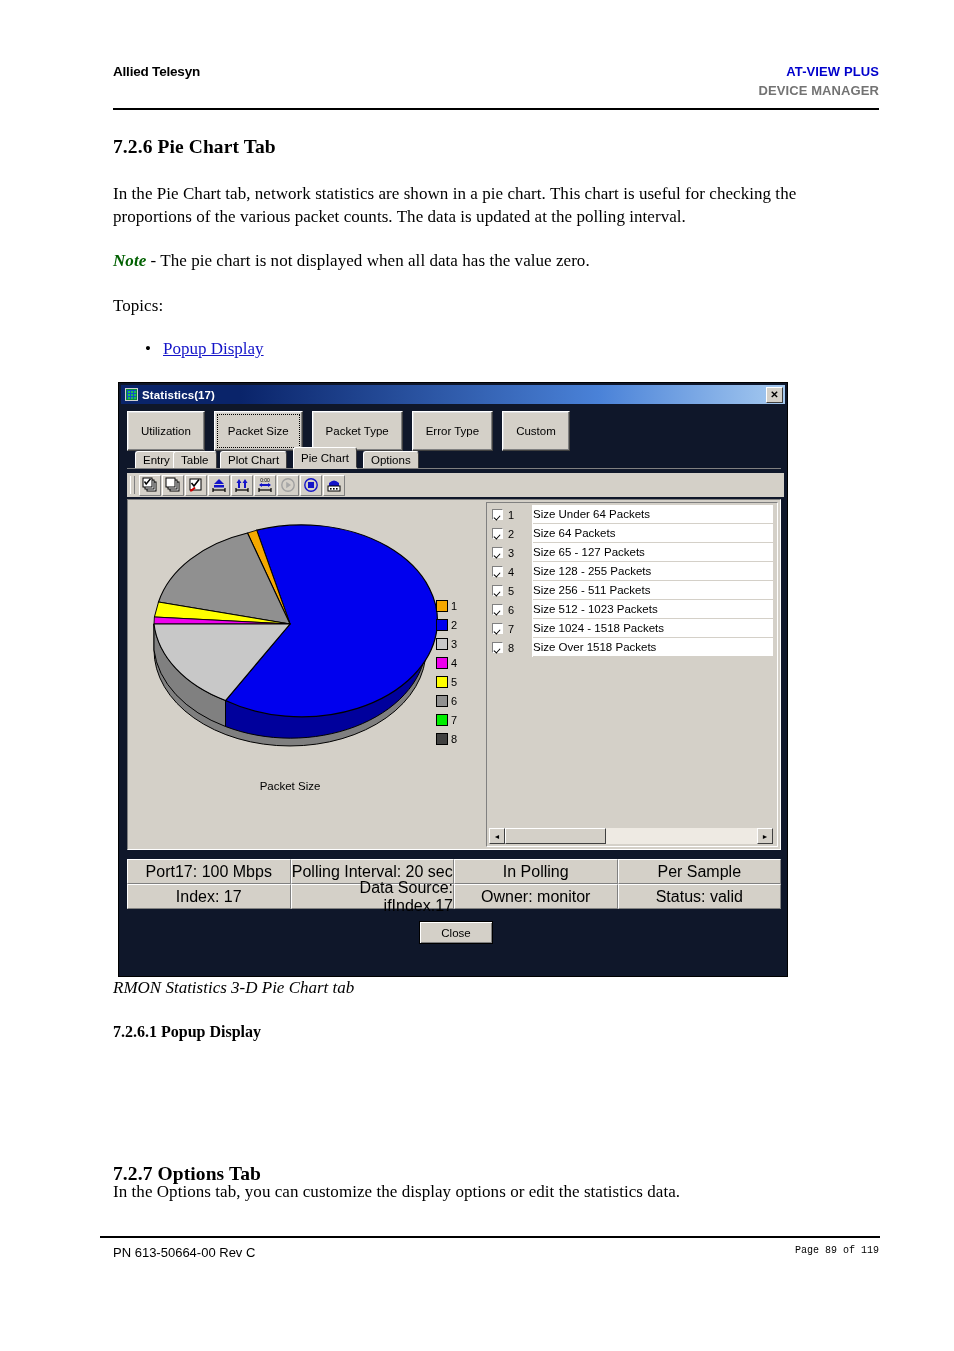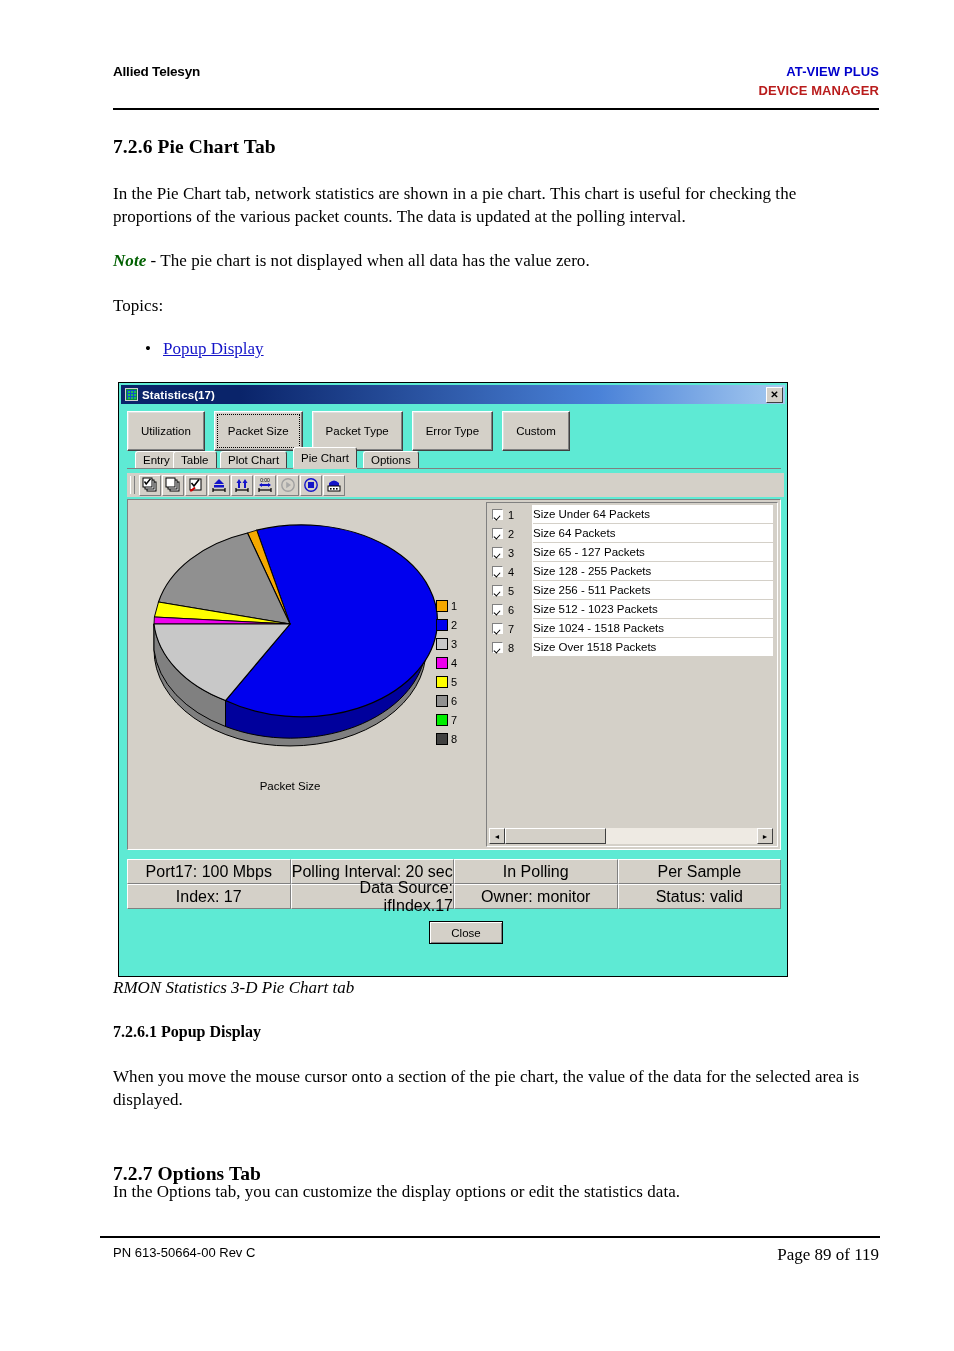--- a/index.html
+++ b/index.html
@@ -10,46 +10,46 @@
   }
   .page{position:absolute;inset:0;}
 
   
   .header{position:absolute;left:113px;top:64px;width:766px;height:44px;}
   .hdr-left{position:absolute;left:0;top:0;font-family:"Liberation Sans",sans-serif;
             font-weight:bold;font-size:13.5px;letter-spacing:-.2px;color:#000;}
   .hdr-right{position:absolute;right:0;top:0;text-align:right;
              font-family:"Liberation Sans",sans-serif;font-weight:bold;font-size:13px;}
   .hdr-r1{color:#0000cc;letter-spacing:.1px;}
-  .hdr-r2{color:#b91c1c;letter-spacing:.1px;margin-top:4px;}
+  .hdr-r2{color:#737373;letter-spacing:.1px;margin-top:4px;}
   .rule-top{position:absolute;left:113px;top:108px;width:766px;height:2px;background:#000;}
 
   
   h2.sect{position:absolute;margin:0;font-family:"Liberation Serif",serif;
           font-weight:bold;font-size:19.5px;letter-spacing:.1px;}
   h3.subsect{position:absolute;margin:0;font-family:"Liberation Serif",serif;
           font-weight:bold;font-size:16px;}
   p.body{position:absolute;margin:0;font-size:17px;line-height:23px;letter-spacing:.05px;}
   .note-word{color:#006000;font-style:italic;font-weight:bold;}
   .bullet-row{position:absolute;display:flex;align-items:flex-start;}
   .bullet-dot{width:18px;font-size:17px;line-height:22px;}
   a.topic{color:#1414c8;text-decoration:underline;font-size:17px;line-height:22px;}
   .caption{position:absolute;font-style:italic;font-size:17px;}
 
   
   .rule-bot{position:absolute;left:100px;top:1236px;width:780px;height:2px;background:#000;}
   .foot-l{position:absolute;left:113px;top:1245px;font-family:"Liberation Sans",sans-serif;
           font-size:13px;}
-  .foot-r{position:absolute;right:75px;top:1245px;font-family:Liberation Serif, serif;
-          font-size:17px;}
+  .foot-r{position:absolute;right:75px;top:1245px;font-family:Liberation Mono, monospace;
+          font-size:10px;}
 
   
   .win{
     position:absolute;left:118px;top:382px;width:670px;height:595px;
-    background:#5eead4;border:1px solid #000;
+    background:#0f172a;border:1px solid #000;
     font-family:"Liberation Sans",sans-serif;font-size:11px;
     box-sizing:border-box;
   }
   .titlebar{
     height:19px;margin:2px 2px 0 2px;
     background:linear-gradient(to right,#0a246a 0%,#0a246a 18%,#4a82d8 72%,#a6caf0 100%);
     display:flex;align-items:center;padding:0 2px;
   }
   .title-ico{width:13px;height:13px;margin:0 4px 0 2px;position:relative;
              background:#0b8a3a;border:1px solid #d0d0d0;box-sizing:border-box;}
@@ -153,21 +153,21 @@
   .statusgrid{position:absolute;left:8px;top:476px;width:654px;height:50px;
               display:grid;grid-template-columns:repeat(4,1fr);grid-template-rows:25px 25px;}
   .scell{
     background:#d4d0c8;font-size:16px;color:#000;
     display:flex;align-items:center;justify-content:center;
     border-top:1px solid #fff;border-left:1px solid #fff;
     border-right:1px solid #808080;border-bottom:1px solid #808080;
     box-sizing:border-box;
     text-align:right;
   }
-  .closewrap{position:absolute;left:12px;top:538px;width:670px;display:flex;justify-content:center;}
+  .closewrap{position:absolute;left:2px;top:538px;width:670px;display:flex;justify-content:center;}
   .closebtn{
     width:74px;height:23px;background:#d4d0c8;font-size:11.5px;color:#000;
     display:flex;align-items:center;justify-content:center;cursor:pointer;
     border:1px solid #000;box-shadow:inset 1px 1px 0 #fff, inset -1px -1px 0 #808080;
     box-sizing:border-box;
   }
 </style>
 </head>
 <body>
 
@@ -472,21 +472,20 @@
 
     <div class="closewrap">
       <div class="closebtn">Close</div>
     </div>
   </div>
 
   <div class="caption" style="left:113px;top:978px;">RMON Statistics 3-D Pie Chart tab</div>
 
   <h3 class="subsect" style="left:113px;top:1023px;">7.2.6.1 Popup Display</h3>
 
-  <p class="body" style="left:113px;top:1065px;width:755px;">When you move the mouse cursor onto a section of the pie chart, the value of the data for the selected area is displayed.</p>
 
   <h2 class="sect" style="left:113px;top:1163px;">7.2.7 Options Tab</h2>
 
   <p class="body" style="left:113px;top:1180px;width:755px;">In the Options tab, you can customize the display options or edit the statistics data.</p>
 
   <div class="rule-bot"></div>
   <div class="foot-l">PN 613-50664-00 Rev C</div>
   <div class="foot-r">Page 89 of 119</div>
 
 </div>

